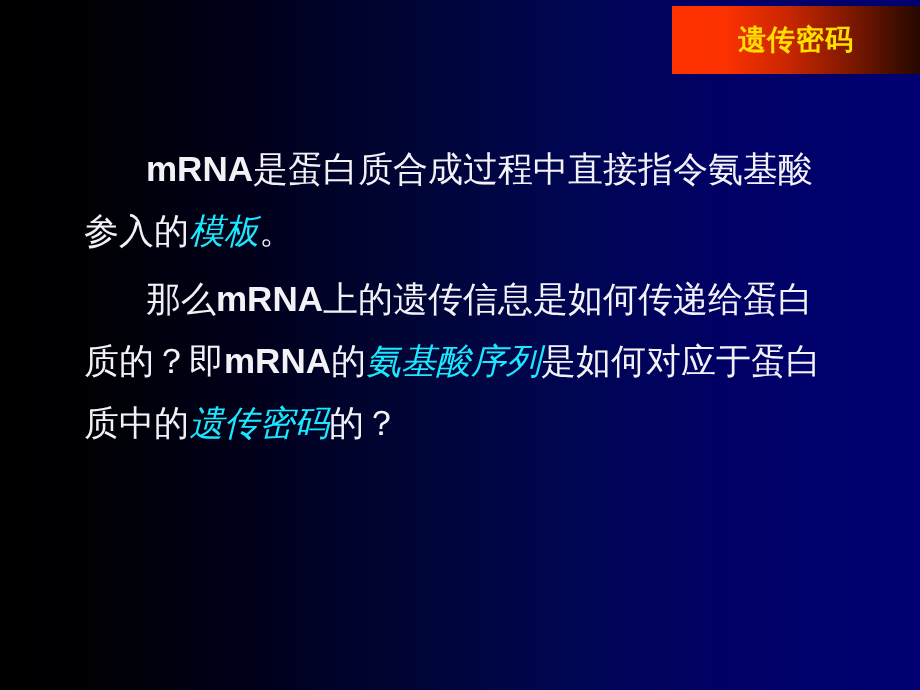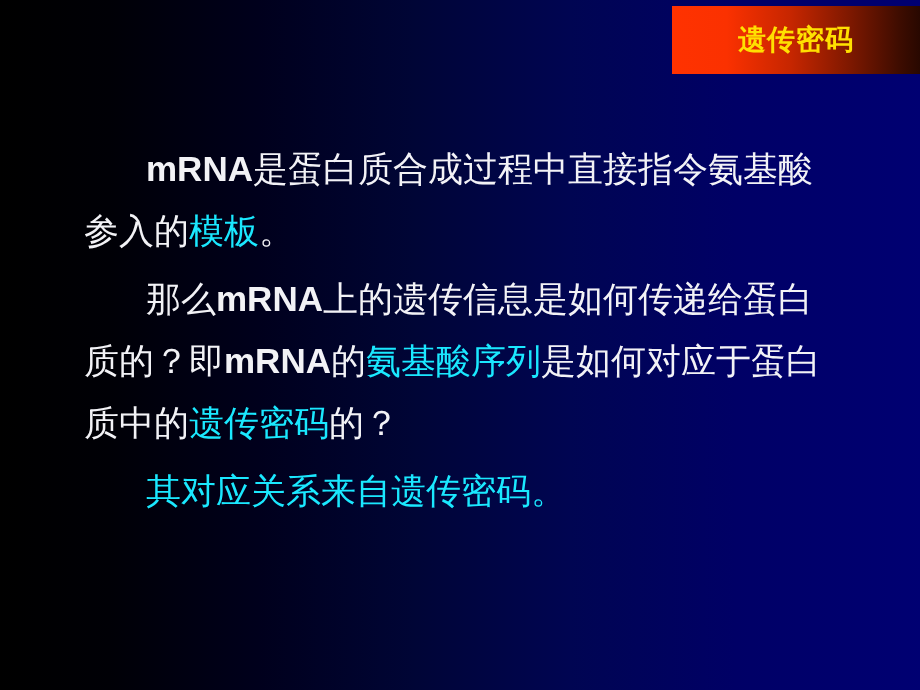--- a/index.html
+++ b/index.html
@@ -74,20 +74,21 @@
     margin: 0;
     font-family: "DejaVu Sans", "Liberation Sans", sans-serif;
     font-weight: normal;
     word-break: break-all;
   }
   .para.p1 { margin-bottom: 6px; }
   .para.p2 { margin-bottom: 6px; }
 
   .hl {
     color: #1ae8ff;
+    font-style: italic;
   }
   .para.cyan {
     color: #1ae8ff;
   }
   .latin {
     font-family: "Liberation Sans", "DejaVu Sans", sans-serif;
     font-weight: bold;
     letter-spacing: 0px;
     text-align: center;
   }
@@ -104,19 +105,16 @@
   <div id="body-text">
 
     <p class="para p1">
       <span class="latin">mRNA</span><span>是蛋白质合成过程中直接指令氨基酸参入的</span><span class="hl">模板</span><span>。</span>
     </p>
 
     <p class="para p2">
       <span>那么</span><span class="latin">mRNA</span><span>上的遗传信息是如何传递给蛋白质的？即</span><span class="latin">mRNA</span><span>的</span><span class="hl">氨基酸序列</span><span>是如何对应于蛋白质中的</span><span class="hl">遗传密码</span><span>的？</span>
     </p>
 
-    <p class="para p3 cyan">
-      <span>其对应关系来自遗传密码。</span>
-    </p>
 
   </div>
 
 </div>
 
 </body></html>

